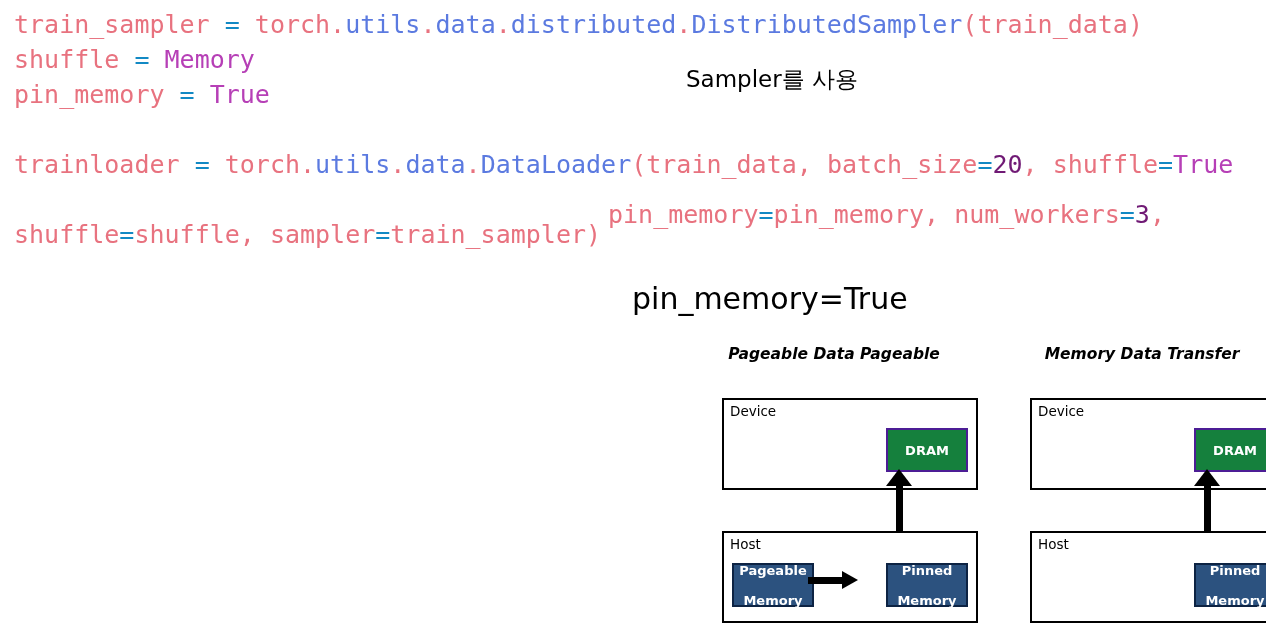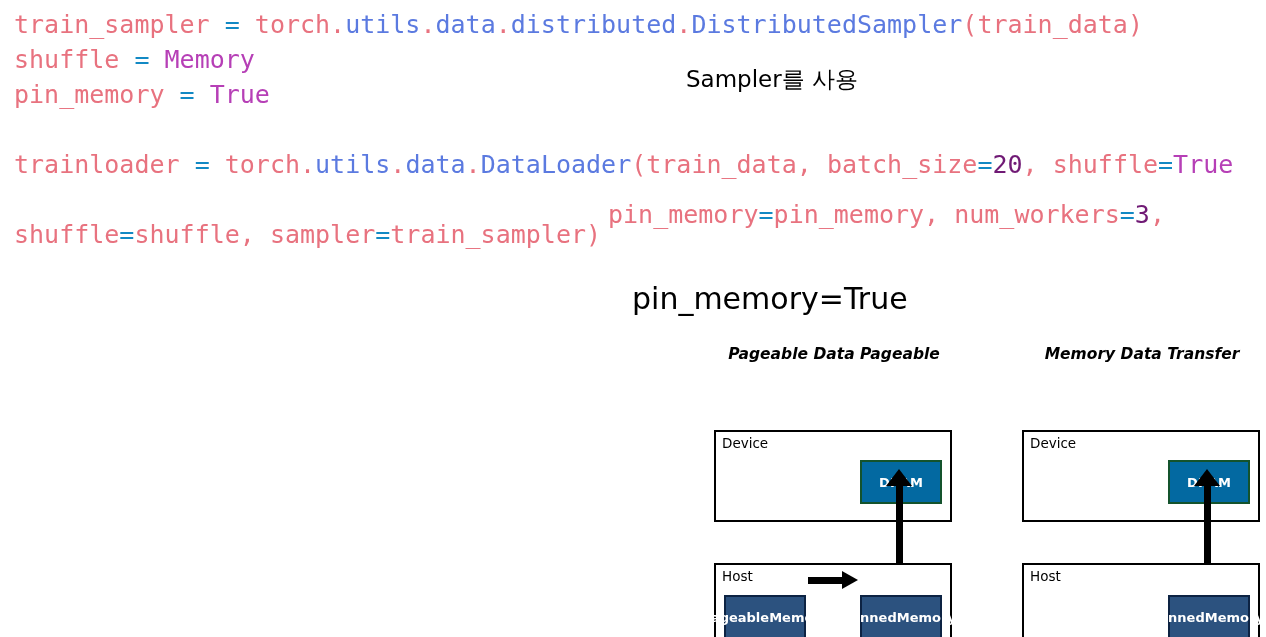--- a/index.html
+++ b/index.html
@@ -76,26 +76,25 @@
     font-family: "DejaVu Sans", sans-serif;
     font-size: 15.5px;
     font-weight: bold;
     font-style: italic;
     color: #000000;
     white-space: nowrap;
   }
 
   .panel {
     position: absolute;
-    left: 0px;
-    width: 238px;
+    left: 8px;
+    width: 256px;
     border: 2px solid #000000;
     background: #ffffff;
     box-sizing: border-box;
-    margin-top: 32px;
   }
   .panel-device { top: 53px;  height: 92px; }
   .panel-host   { top: 186px; height: 92px; }
 
   .panel-label {
     position: absolute;
     left: 6px;
     top: 3px;
     font-family: "DejaVu Sans", sans-serif;
     font-size: 13.5px;
@@ -110,32 +109,33 @@
     align-items: center;
     justify-content: center;
     text-align: center;
     color: #ffffff;
     font-family: "DejaVu Sans", sans-serif;
     font-size: 13px;
     font-weight: bold;
     line-height: 15px;
   }
   .mem-dram {
-    background: #0369a1;
-    border: 2px solid #14532d;
+    background: #15803d;
+    border: 2px solid #4c1d95;
     width: 82px;
     height: 44px;
     right: 8px;
     top: 28px;
   }
   .mem-blue {
     background: #2c527f;
     border: 2px solid #0d2343;
     width: 82px;
     height: 44px;
+    flex-direction: column;
   }
   .mem-pageable { left: 8px;  top: 30px; }
   .mem-pinned   { right: 8px; top: 30px; }
 
   
   .v-arrow {
     position: absolute;
     left: 182px;
     top: 134px;
     width: 7px;

